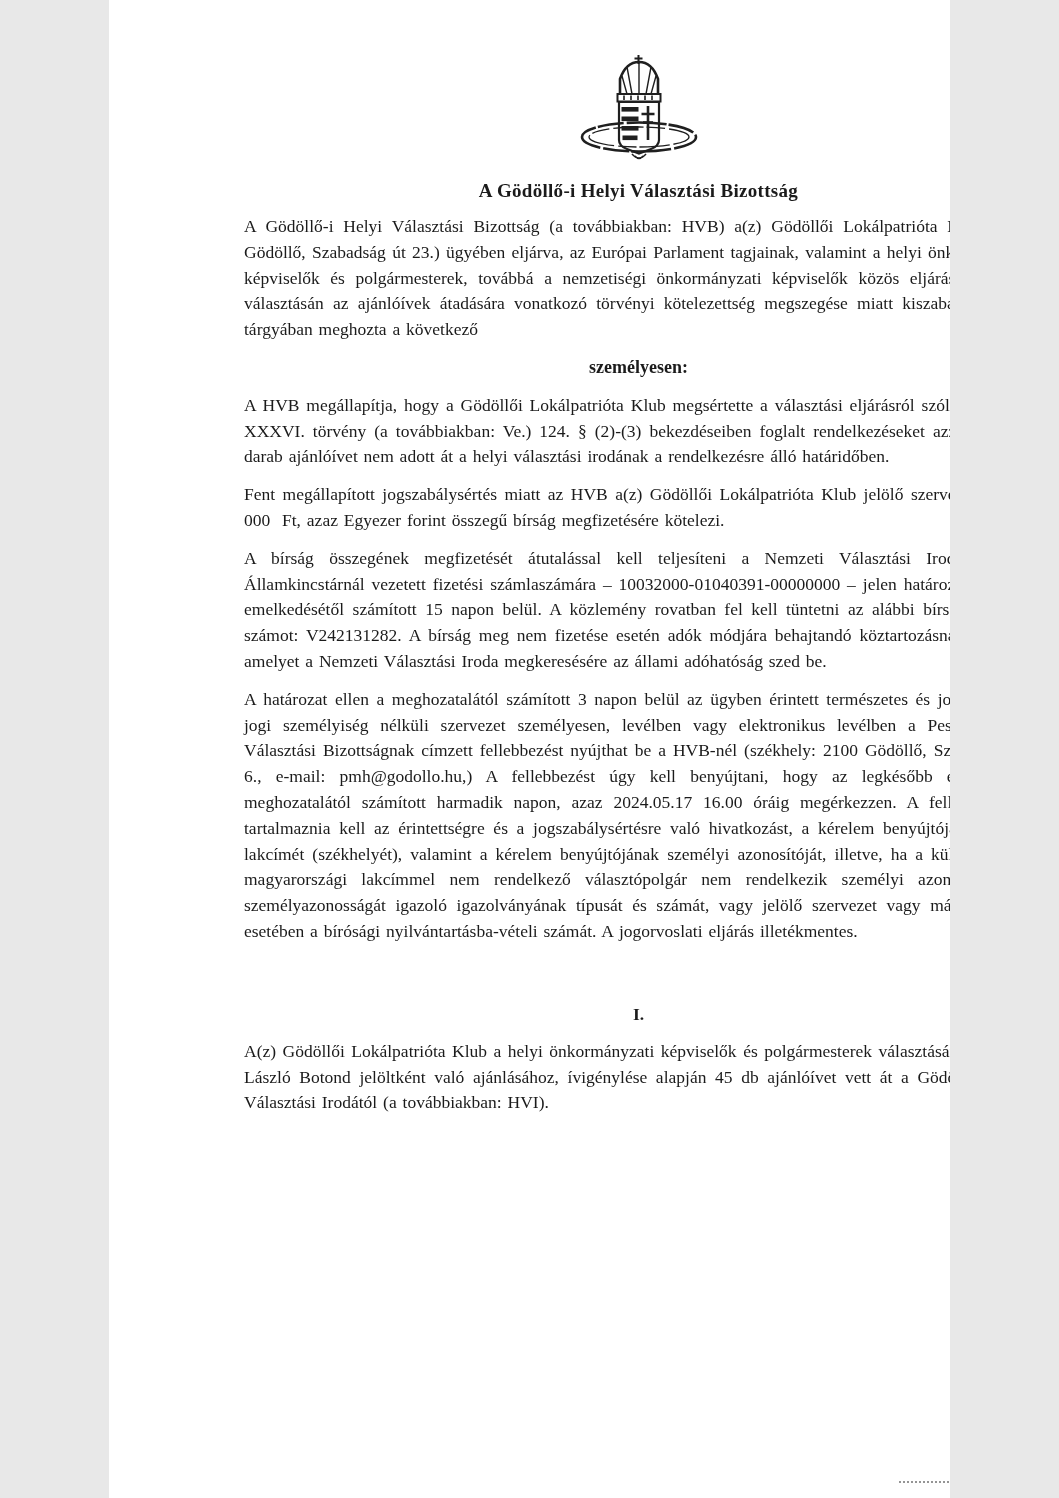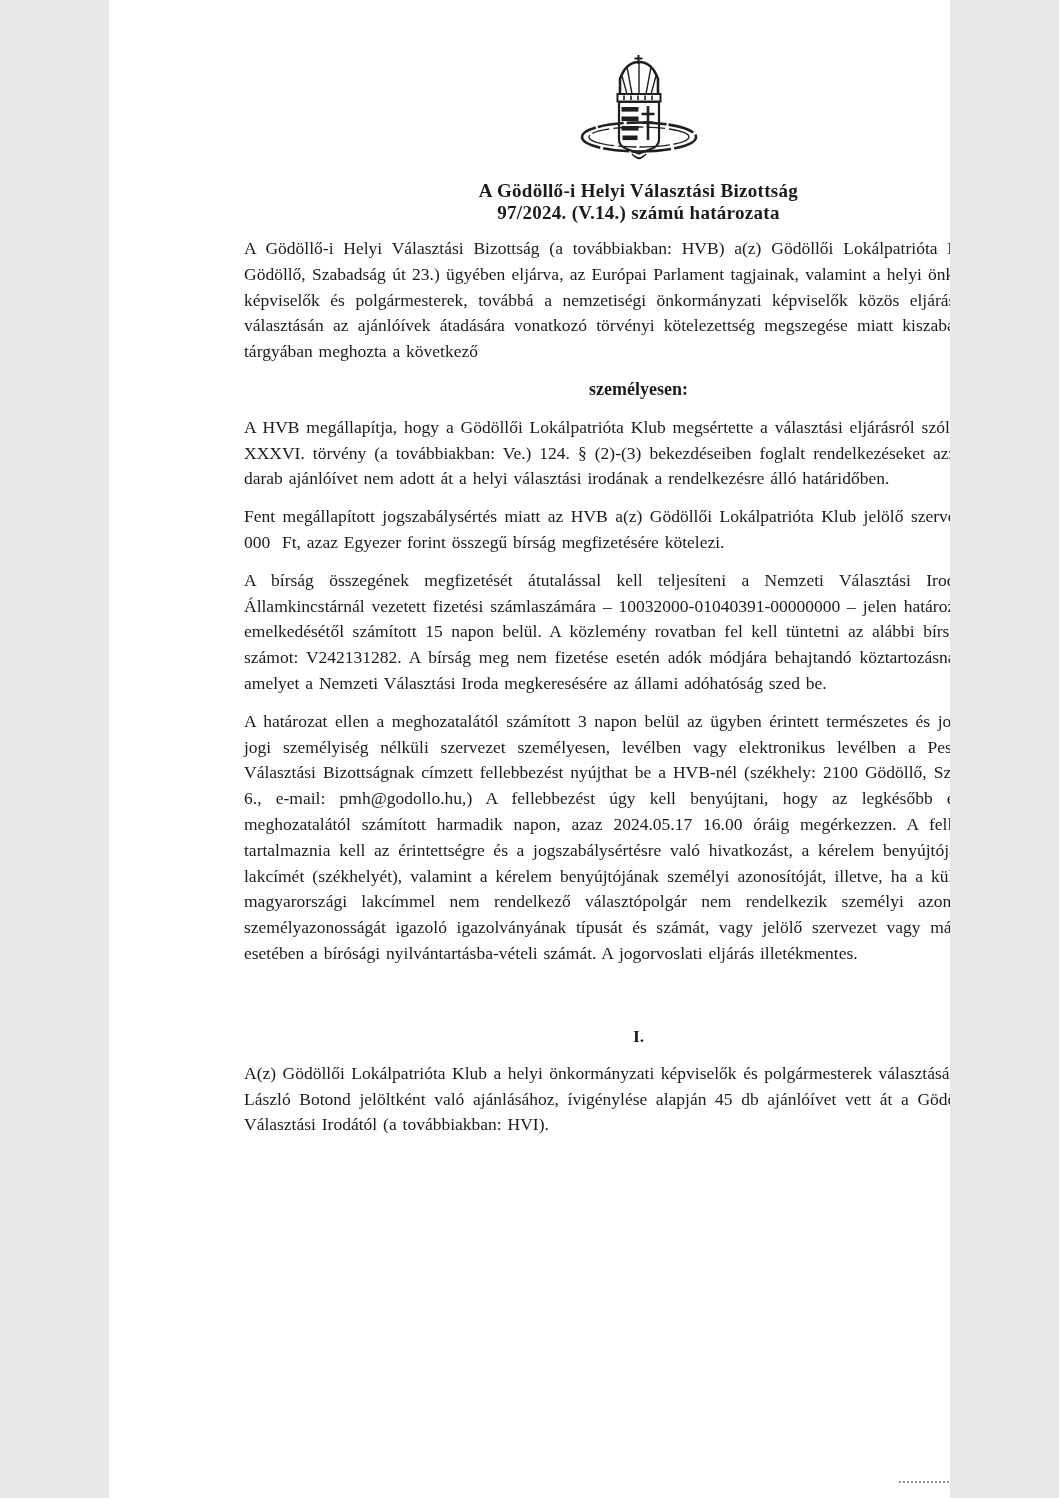--- a/index.html
+++ b/index.html
@@ -109,21 +109,20 @@
           <ellipse cx="65" cy="83" rx="57" ry="14.5" fill="none" stroke="#1f1f1f" stroke-width="2.6" stroke-dasharray="26 3 40 2"></ellipse>
           <ellipse cx="65" cy="83" rx="50" ry="10" fill="none" stroke="#1f1f1f" stroke-width="1.3" stroke-dasharray="18 4 30 3"></ellipse>
 
           <path d="M58 100 Q65 108 72 100 M61 102 Q65 107 69 102" stroke="#1f1f1f" stroke-width="1.6" fill="none"></path>
         </svg>
       </span>
     </div>
 
     <div class="doc-title">
       <div>A Gödöllő-i Helyi Választási Bizottság</div>
-      <div>97/2024. (V.14.) számú határozata</div>
     </div>
 
     <p class="body-par intro">A Gödöllő-i Helyi Választási Bizottság (a továbbiakban: HVB) a(z) Gödöllői Lokálpatrióta Klub (2100 Gödöllő, Szabadság út 23.) ügyében eljárva, az Európai Parlament tagjainak, valamint a helyi önkormányzati képviselők és polgármesterek, továbbá a nemzetiségi önkormányzati képviselők közös eljárásban tartott választásán az ajánlóívek átadására vonatkozó törvényi kötelezettség megszegése miatt kiszabandó bírság tárgyában meghozta a következő</p>
 
     <div class="decision-word">személyesen:</div>
 
     <p class="body-par gap">A HVB megállapítja, hogy a Gödöllői Lokálpatrióta Klub megsértette a választási eljárásról szóló 2013. évi XXXVI. törvény (a továbbiakban: Ve.) 124. § (2)-(3) bekezdéseiben foglalt rendelkezéseket azzal, hogy 1  darab ajánlóívet nem adott át a helyi választási irodának a rendelkezésre álló határidőben.</p>
     <p class="body-par gap">Fent megállapított jogszabálysértés miatt az HVB a(z) Gödöllői Lokálpatrióta Klub jelölő szervezet(ek)et 1 000  Ft, azaz Egyezer forint összegű bírság megfizetésére kötelezi.</p>
     <p class="body-par gap">A bírság összegének megfizetését átutalással kell teljesíteni a Nemzeti Választási Iroda Magyar Államkincstárnál vezetett fizetési számlaszámára – 10032000-01040391-00000000 – jelen határozat jogerőre emelkedésétől számított 15 napon belül. A közlemény rovatban fel kell tüntetni az alábbi bírságazonosító számot: V242131282. A bírság meg nem fizetése esetén adók módjára behajtandó köztartozásnak minősül, amelyet a Nemzeti Választási Iroda megkeresésére az állami adóhatóság szed be.</p>
     <p class="body-par gap">A határozat ellen a meghozatalától számított 3 napon belül az ügyben érintett természetes és jogi személy, jogi személyiség nélküli szervezet személyesen, levélben vagy elektronikus levélben a Pest-i Területi Választási Bizottságnak címzett fellebbezést nyújthat be a HVB-nél (székhely: 2100 Gödöllő, Szabadság tér 6., e-mail: pmh@godollo.hu,) A fellebbezést úgy kell benyújtani, hogy az legkésőbb e határozat meghozatalától számított harmadik napon, azaz 2024.05.17 16.00 óráig megérkezzen. A fellebbezésnek tartalmaznia kell az érintettségre és a jogszabálysértésre való hivatkozást, a kérelem benyújtójának nevét, lakcímét (székhelyét), valamint a kérelem benyújtójának személyi azonosítóját, illetve, ha a külföldön élő, magyarországi lakcímmel nem rendelkező választópolgár nem rendelkezik személyi azonosítóval, a személyazonosságát igazoló igazolványának típusát és számát, vagy jelölő szervezet vagy más szervezet esetében a bírósági nyilvántartásba-vételi számát. A jogorvoslati eljárás illetékmentes.</p>

